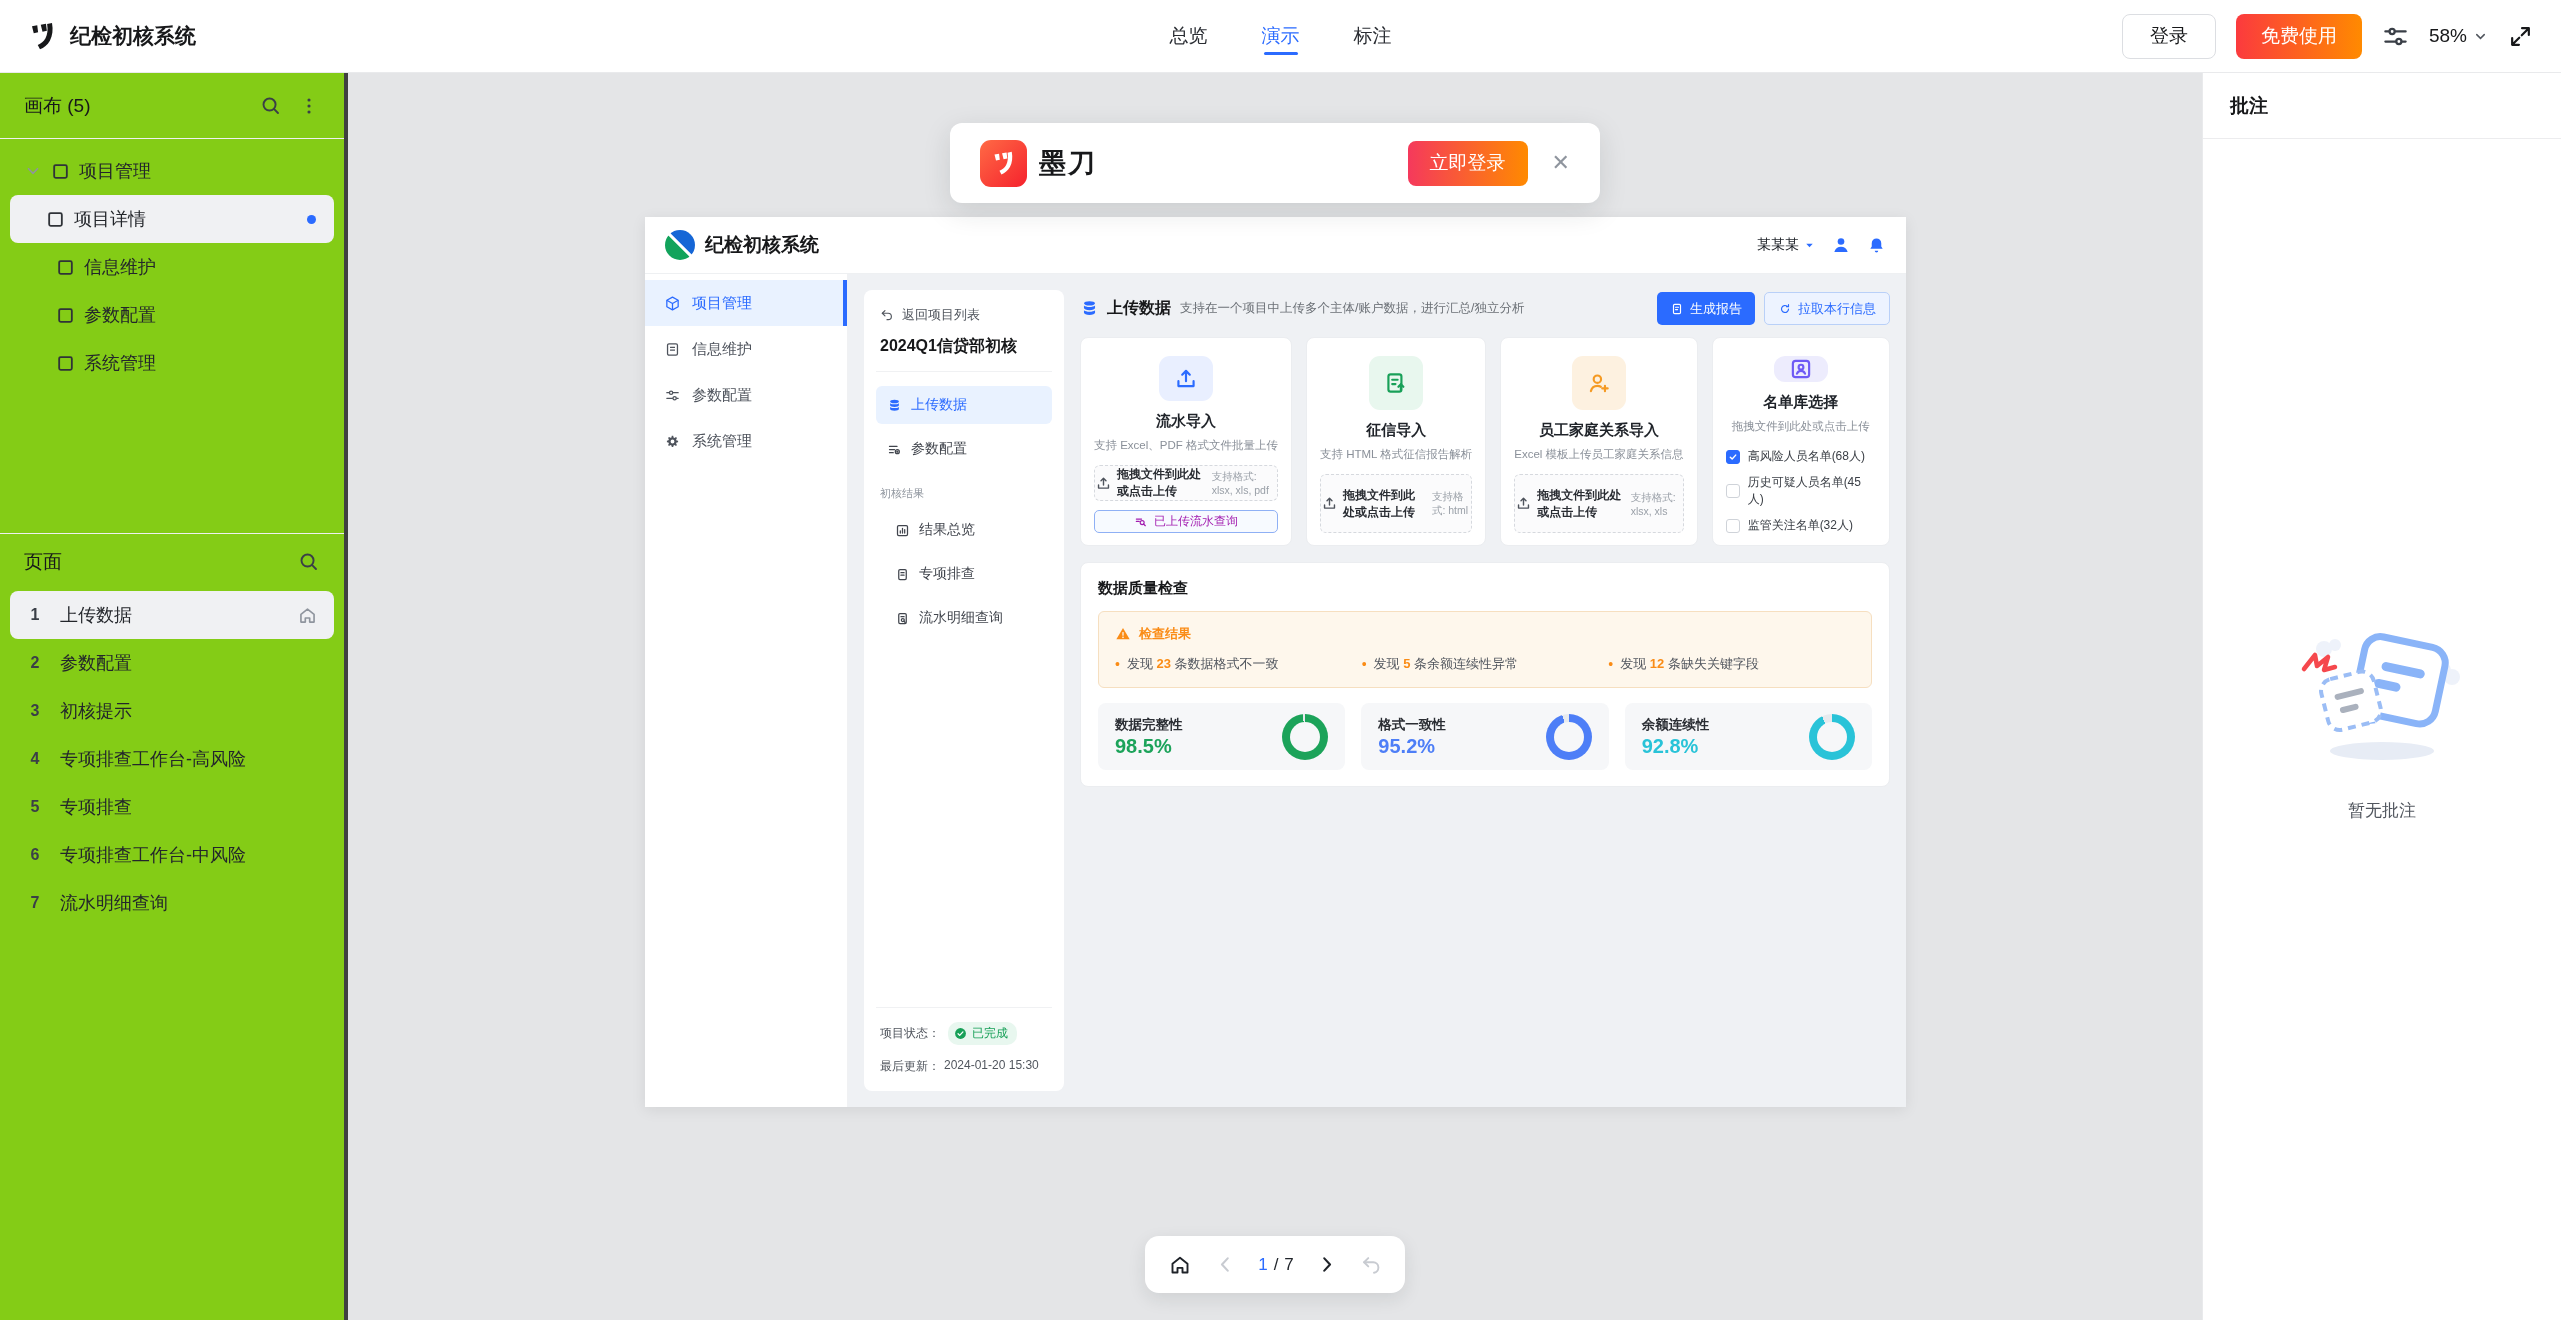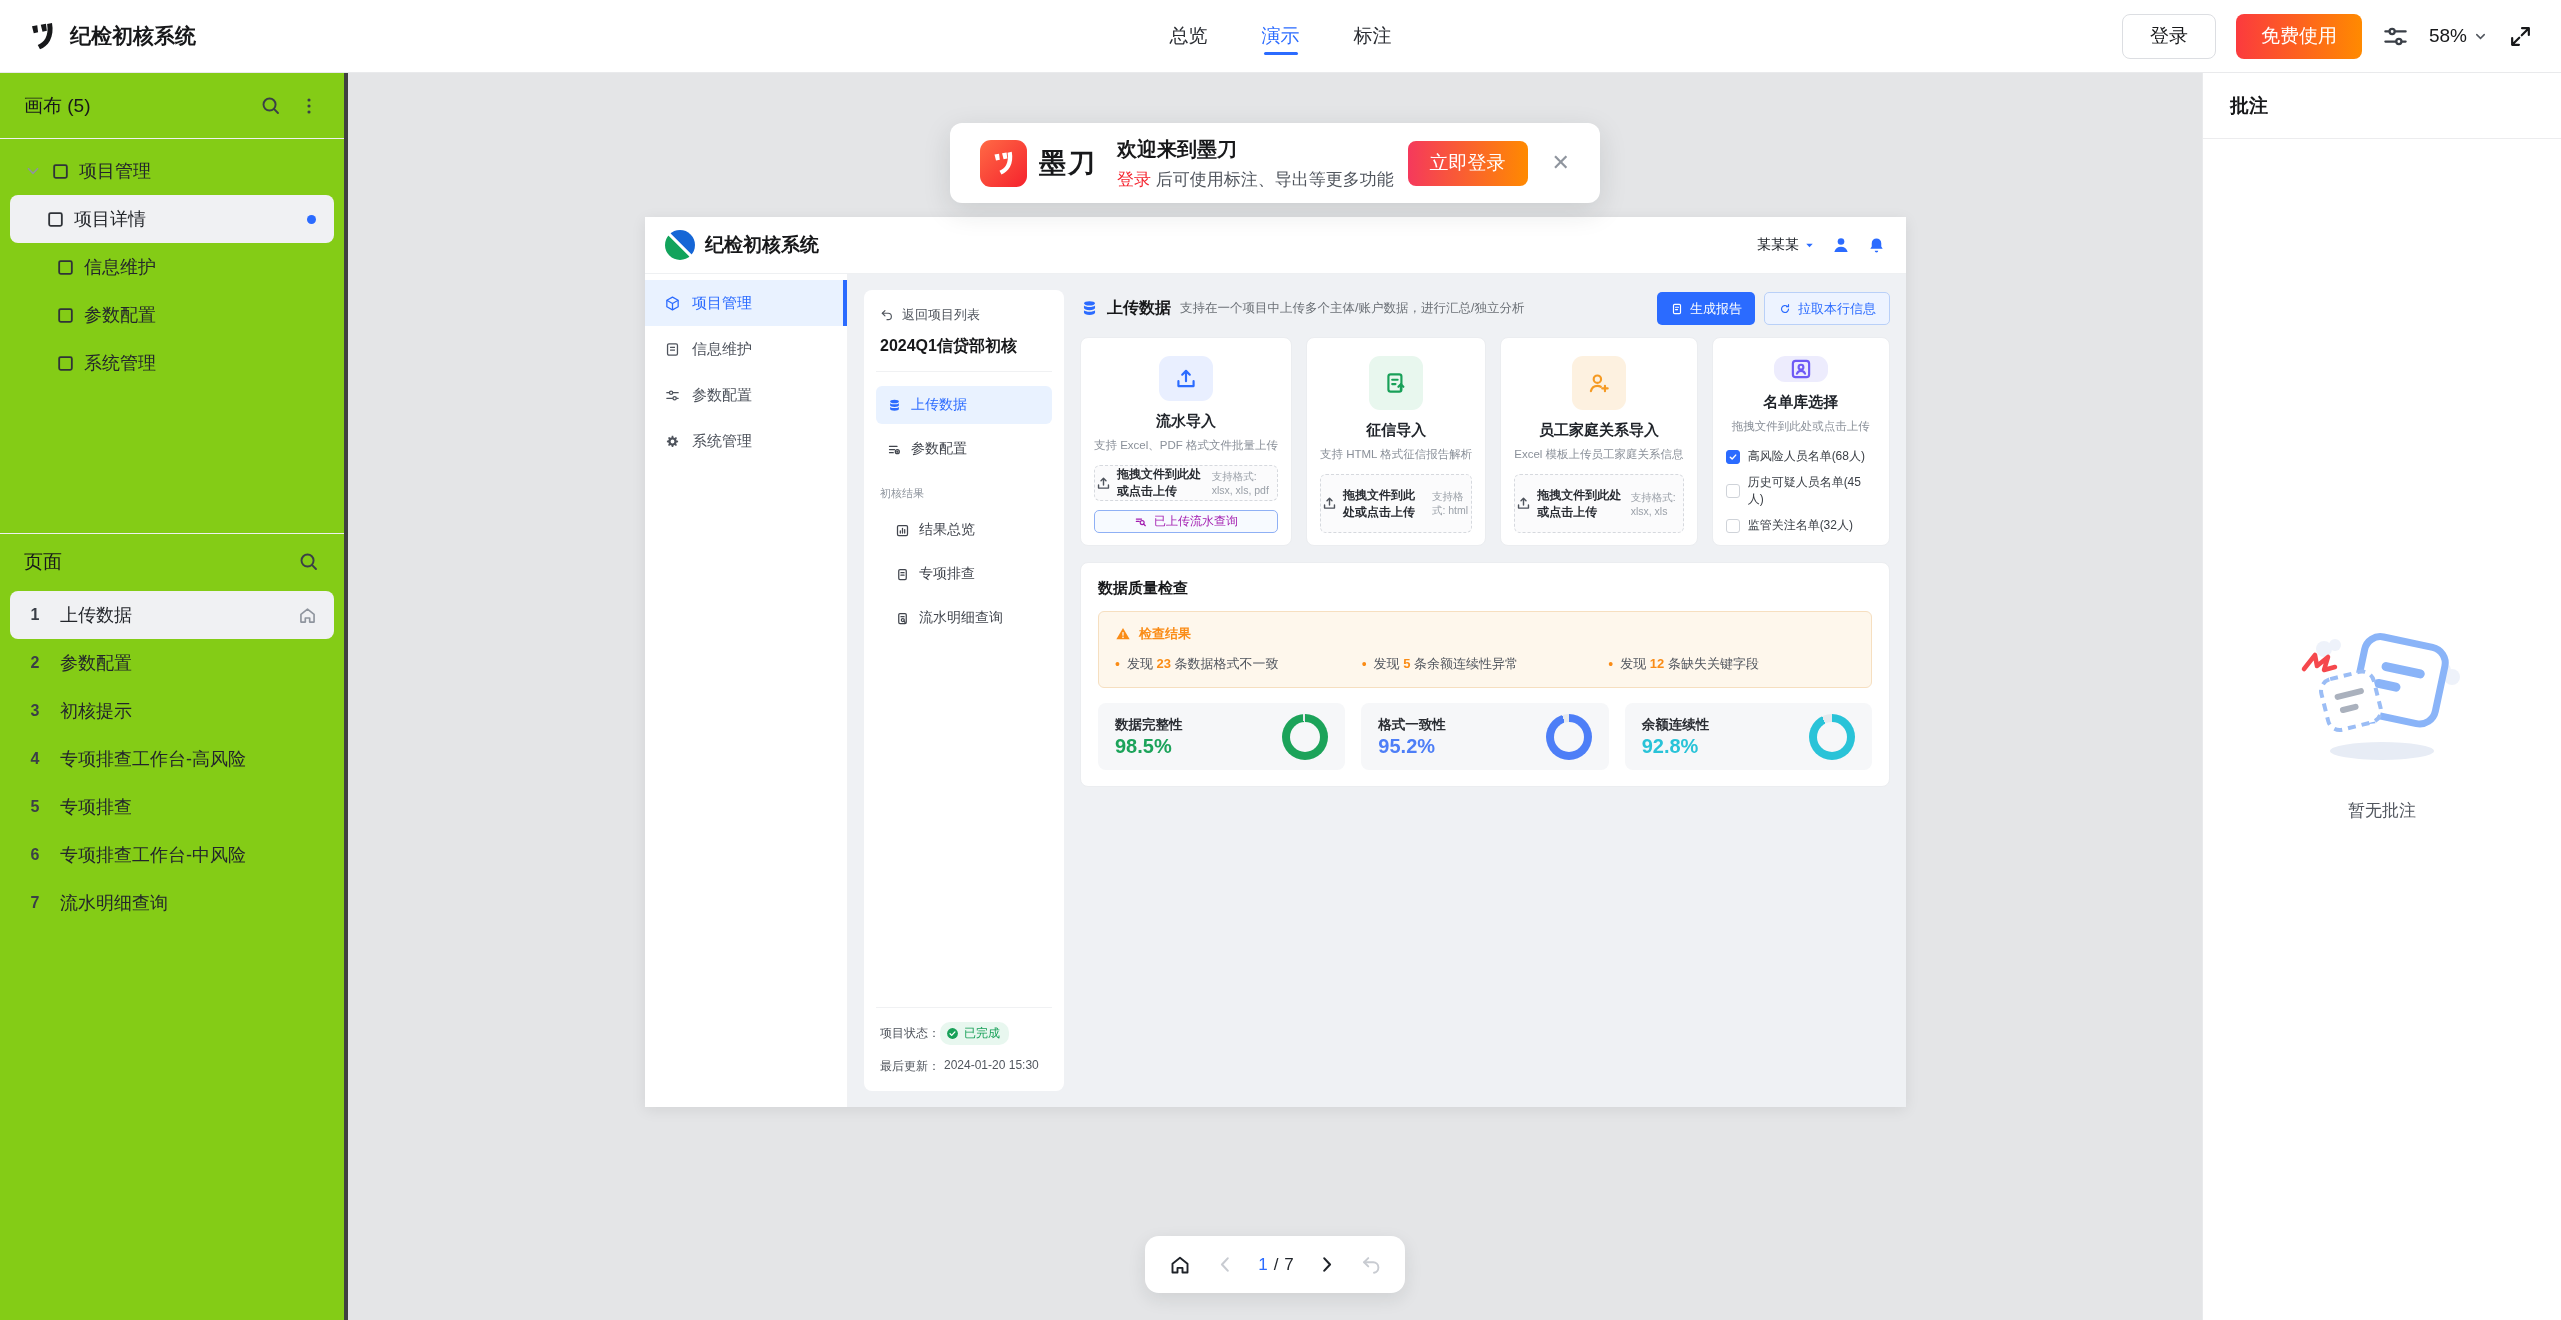--- a/index.html
+++ b/index.html
@@ -70,21 +70,21 @@
 
 .side2{width:200px;background:#fff;border-radius:8px;padding:16px 12px 14px;display:flex;flex-direction:column;flex:none}
 .back-row{display:flex;align-items:center;gap:8px;font-size:13px;color:#51565e;padding:0 4px;cursor:pointer}
 .proj-title{font-size:16px;font-weight:bold;color:#17181a;margin:12px 4px 14px}
 .side2-div{border-top:1px solid #f0f1f3;margin-bottom:14px}
 .menu-item{height:38px;display:flex;align-items:center;gap:9px;padding:0 11px;border-radius:6px;font-size:14px;color:#41454d;margin-bottom:6px;cursor:pointer}
 .menu-item.active{background:#e9f2ff;color:#2b6bff}
 .menu-item.indent{margin-left:8px}
 .section-label{font-size:11px;color:#8f959e;margin:12px 4px 10px}
 .side2-footer{margin-top:auto;border-top:1px solid #f0f1f3;padding:14px 4px 2px;font-size:12px;color:#51565e}
-.status-row{display:flex;align-items:center;gap:0}
+.status-row{display:flex;align-items:center;gap:8px}
 .badge-done{display:inline-flex;align-items:center;gap:5px;background:#e8f7ef;color:#18a058;font-size:12px;border-radius:10px;padding:3px 9px 3px 6px}
 .updated-row{margin-top:13px;display:flex;gap:4px}
 
 .mk-content{flex:1;min-width:0;display:flex;flex-direction:column}
 .content-head{display:flex;align-items:center;margin:2px 0 12px}
 .content-head .db{color:#2b6bff;display:flex}
 .content-title{font-size:16px;font-weight:bold;color:#17181a;margin-left:8px}
 .content-desc{font-size:12.5px;color:#6b7076;margin-left:9px;white-space:nowrap}
 .head-btns{margin-left:auto;display:flex;gap:9px}
 .btn-report{height:33px;padding:0 13px;border:none;border-radius:5px;background:#2b6bff;color:#fff;font-size:13px;display:flex;align-items:center;gap:6px;cursor:pointer}
@@ -296,24 +296,20 @@
 
     <div class="banner">
       <span class="banner-logo">
         <svg viewBox="0 0 24 26" width="26" height="28" fill="currentColor">
           <path d="M3.2 5.2 7.4 4.4l.7 5.6-3.5.7z"></path>
           <path d="M10.2 4 14.4 3.2l.7 5.6-3.5.7z"></path>
           <path d="M19.2 2.6c1 5.4.4 10.4-1.7 14.1-1.9 3.4-4.8 5.7-7.9 6.9l-1.8-3.5c2.6-1 4.8-2.7 6.2-5.3 1.5-2.8 2.1-6.8 1.3-11.4z"></path>
         </svg>
       </span>
       <span class="banner-brand">墨刀</span>
-      <span class="banner-txt">
-        <span class="banner-title">欢迎来到墨刀</span>
-        <span class="banner-sub"><span class="link">登录</span><span> 后可使用标注、导出等更多功能</span></span>
-      </span>
       <button class="banner-cta">立即登录</button>
       <span class="banner-close">✕</span>
     </div>
 
     <div class="mockup">
       <div class="mk-header">
         <span class="mk-logo"></span>
         <span class="mk-title">纪检初核系统</span>
         <span class="mk-user">
           <span class="mk-username">

